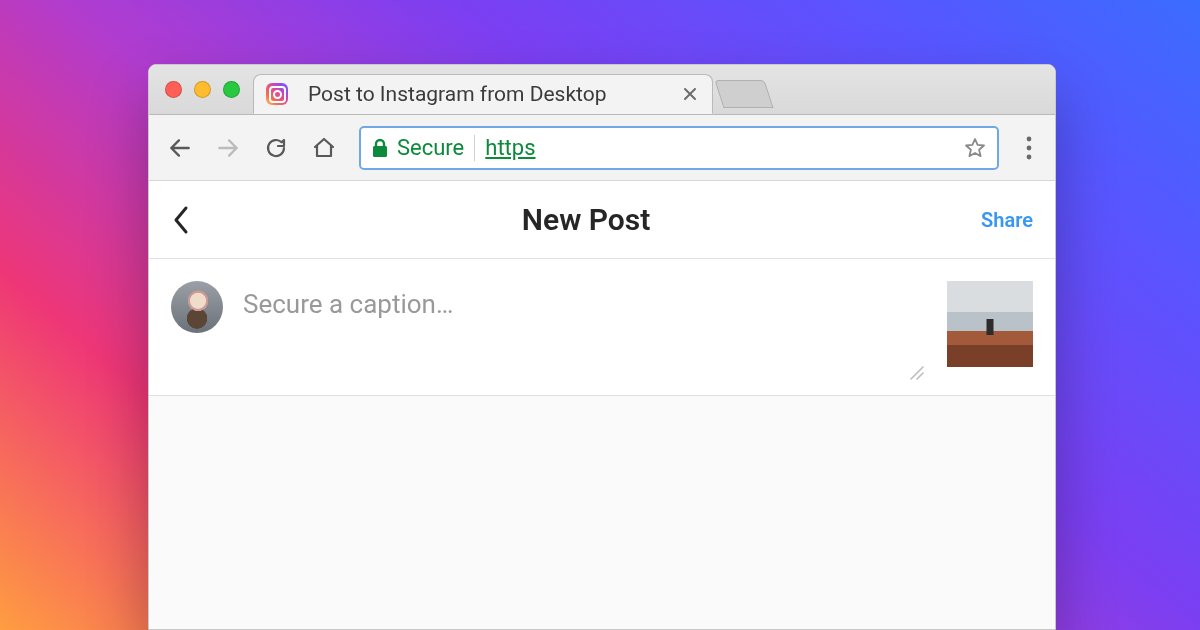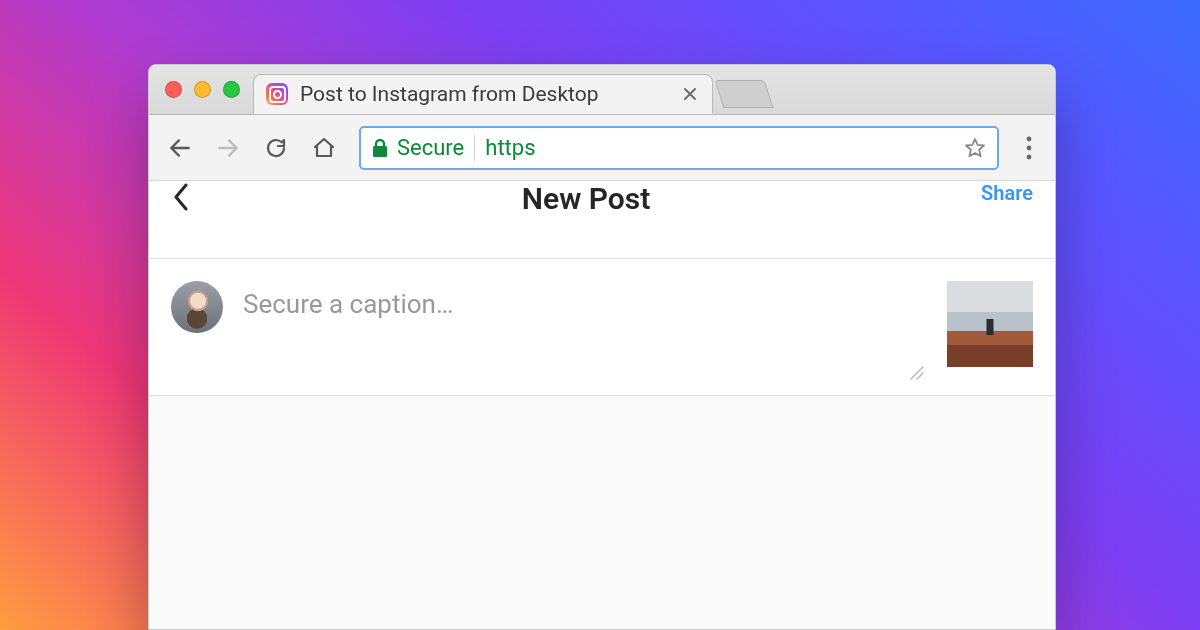--- a/index.html
+++ b/index.html
@@ -37,21 +37,21 @@
   .tab {
     position: absolute;
     left: 104px; bottom: 0;
     width: 460px; height: 40px;
     background: #f3f3f3;
     border: 1px solid #b9b9b9;
     border-bottom: 1px solid #f3f3f3;
     border-radius: 8px 8px 0 0;
     display: flex; align-items: center;
     padding: 0 10px 0 12px;
-    gap: 12px;
+    gap: 20px;
     font-size: 21px;
     color: #3b3b3b;
     overflow: hidden;
   }
   .tab-title { flex: 1; white-space: nowrap; overflow: hidden; }
   .tab-close { font-size: 20px; color: #6b6b6b; padding: 0 4px; cursor: pointer; }
   .ig-favicon {
     width: 22px; height: 22px; border-radius: 6px; position: relative;
     background: linear-gradient(45deg,#fdc468 0%, #f7734e 25%, #df4996 55%, #a44bdd 75%, #5f5ef8 100%);
     flex: 0 0 auto;
@@ -89,31 +89,31 @@
     border-radius: 5px;
     display: flex; align-items:center;
     padding: 0 10px;
     gap: 10px;
     font-size: 22px;
     overflow:hidden;
   }
   .lock { color:#0a8a3a; display:flex; align-items:center; gap:8px; }
   .lock-word { color:#0a8a3a; }
   .url-sep { width:1px; height:26px; background:#d0d0d0; }
-  .url-scheme { color:#0a8a3a; }
+  .url-scheme { color:#0a8a3a;text-decoration:underline; }
   .url-rest { color:#3a3a3a; white-space:nowrap; overflow:hidden; }
   .star { color:#8a8a8a; margin-left:auto; cursor:pointer; }
   .menu-dots { color:#6a6a6a; cursor:pointer; padding:0 4px; }
   
   .page { background:#fafafa; }
   .ig-header {
     height: 78px;
     background:#fff;
     border-bottom:1px solid #e1e1e1;
-    display:flex; 
+    display:flex; align-items:center;
     padding:0 22px;
   }
   .ig-back { cursor:pointer; color:#262626; }
   .ig-title { flex:1; text-align:center; font-size:30px; font-weight:600; color:#262626; }
   .ig-share { font-size:20px; font-weight:600; color:#3897f0; cursor:pointer; }
   .caption-row {
     background:#fff;
     border-bottom:1px solid #e1e1e1;
     display:flex; align-items:flex-start;
     padding:22px 22px 28px 22px;

